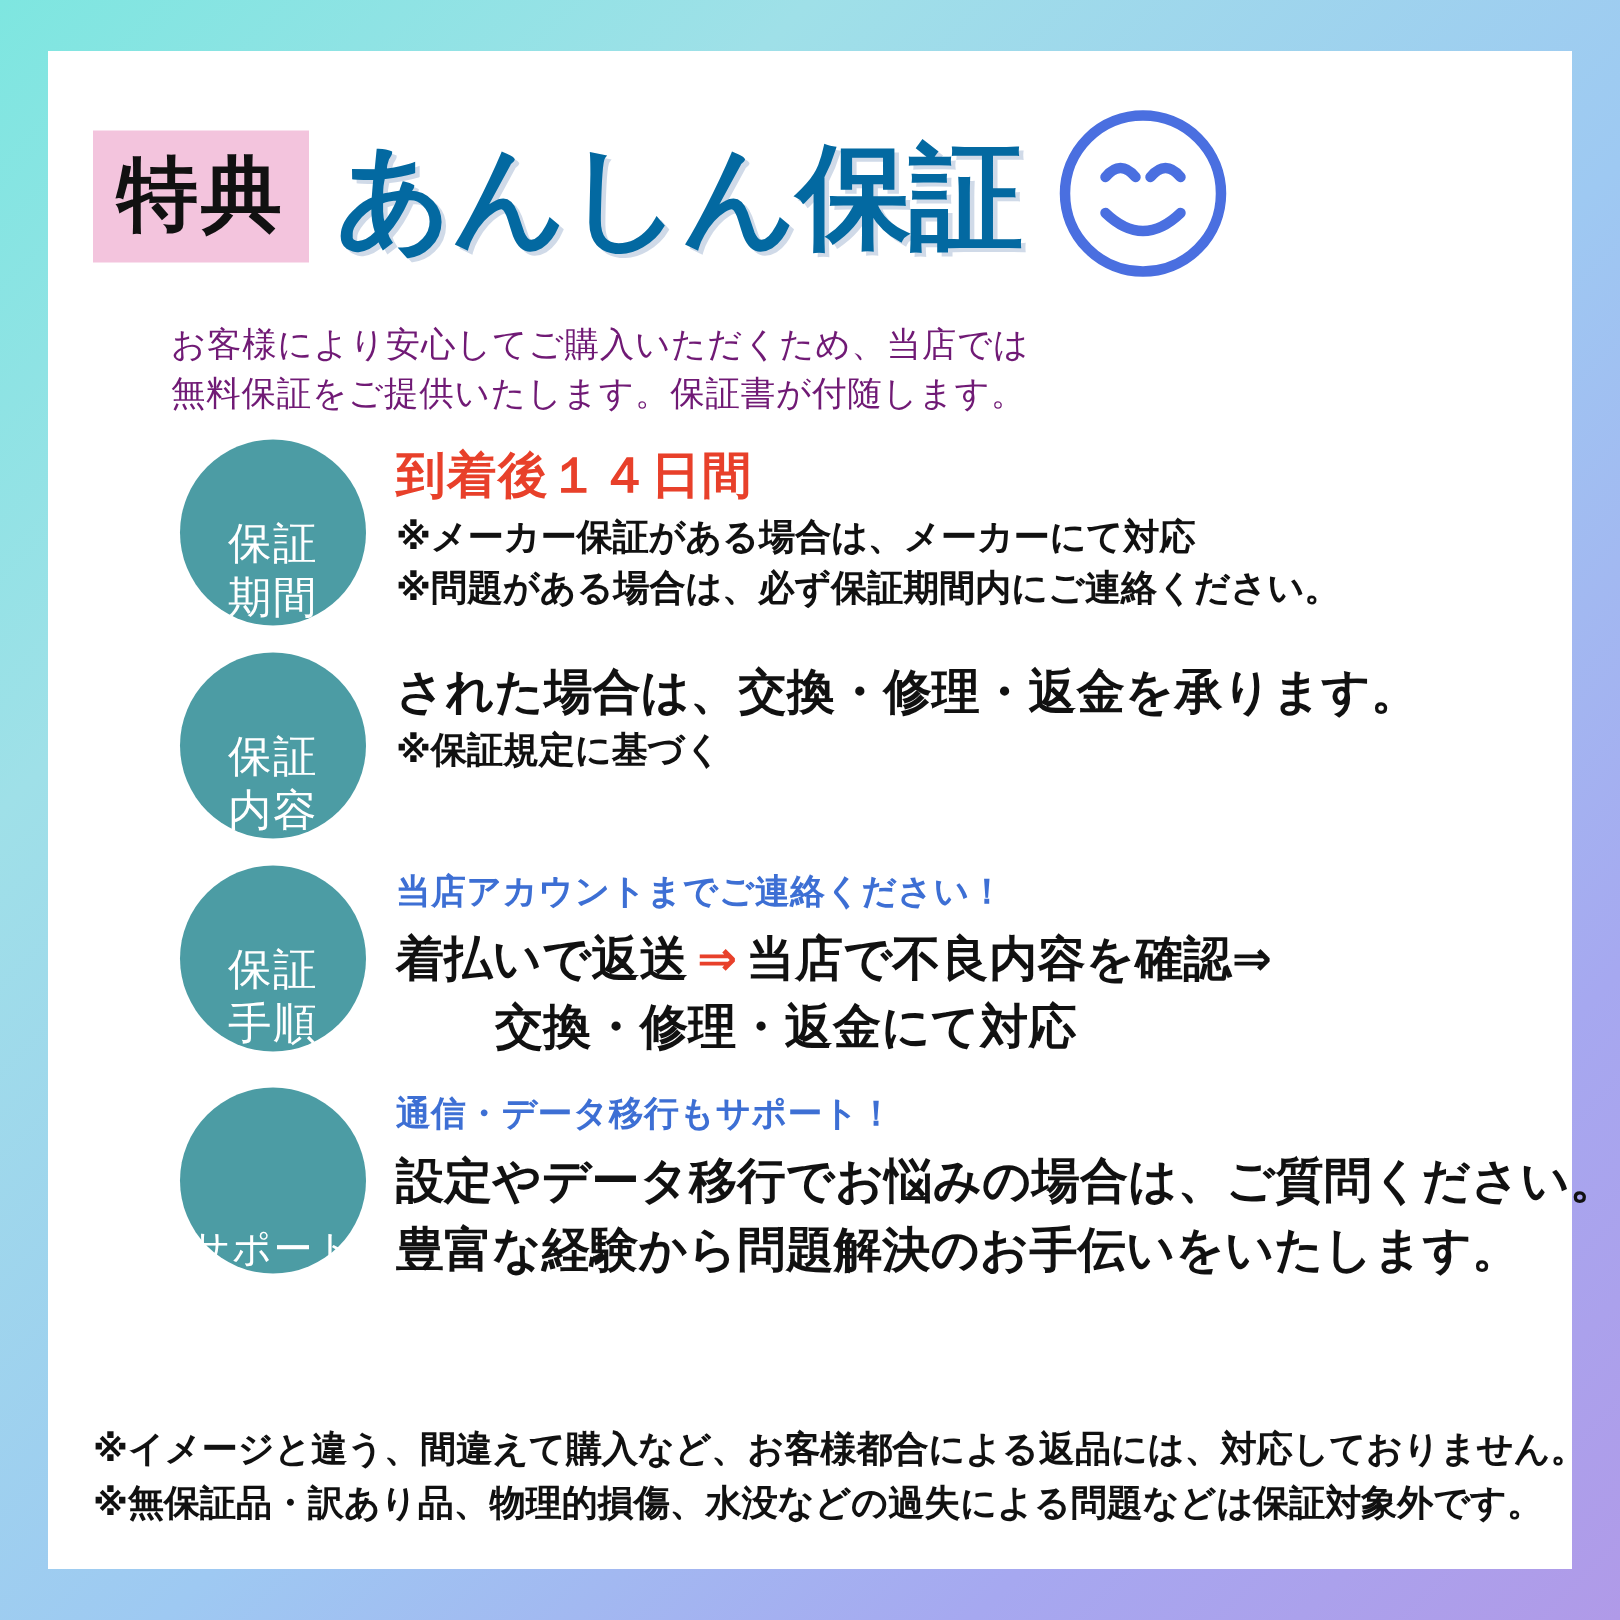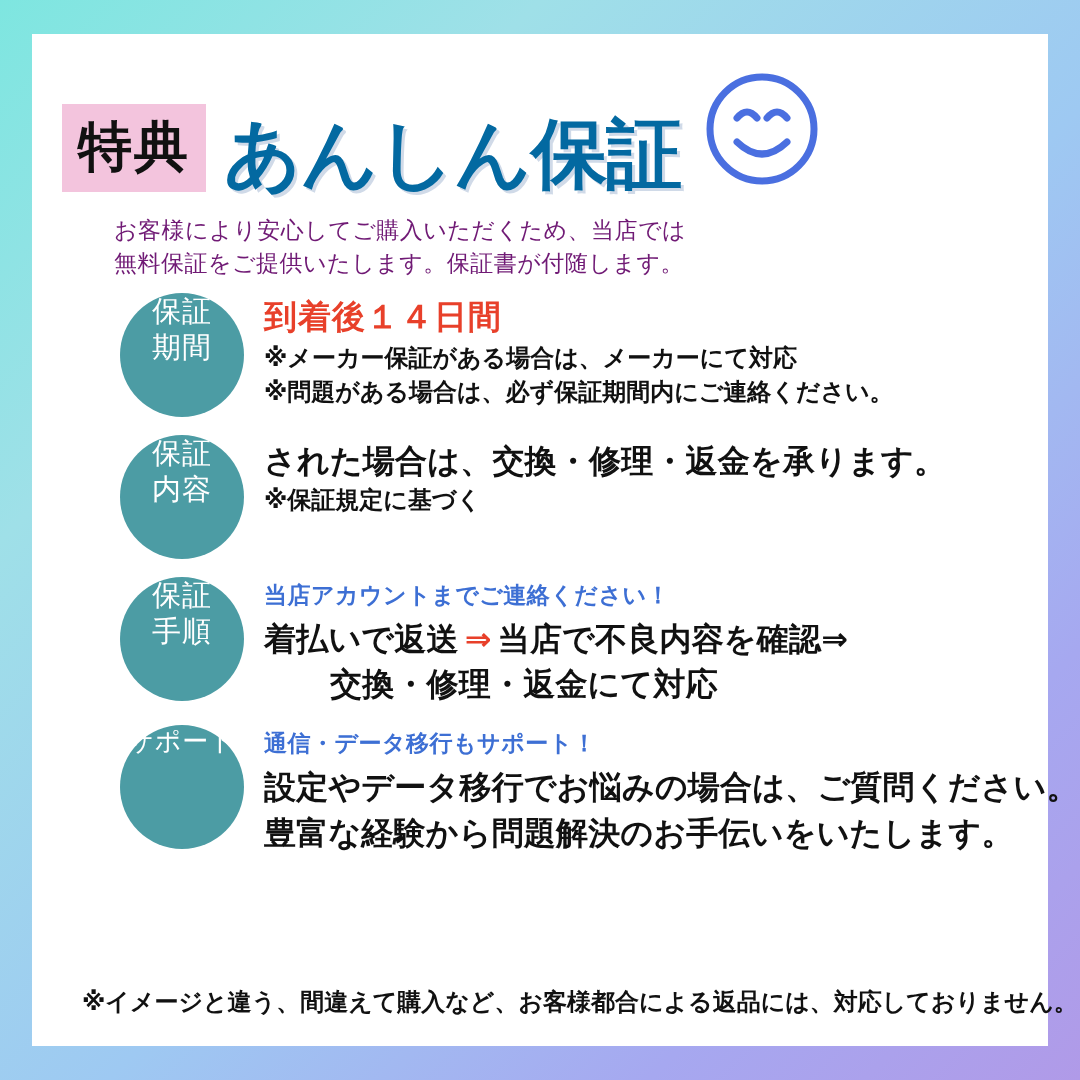--- a/index.html
+++ b/index.html
@@ -27,21 +27,21 @@
     width: 100%;
     height: 100%;
     background: #ffffff;
     box-sizing: border-box;
     padding: 26px 30px 10px 30px;
   }
 
   
   .header {
     display: flex;
-    align-items: flex-end;
+    align-items: center;
     gap: 18px;
     margin-top: 10px;
   }
   .badge-tokuten {
     background: #f3c4dd;
     color: #111111;
     font-weight: 700;
     font-size: 54px;
     letter-spacing: 2px;
     padding: 16px 16px 18px 16px;
@@ -85,21 +85,21 @@
   .circle {
     flex: 0 0 auto;
     width: 124px;
     height: 124px;
     border-radius: 50%;
     background: #4c9ca4;
     color: #ffffff;
     display: flex;
     flex-direction: column;
     align-items: center;
-    justify-content: flex-start;
+    justify-content: flex-end;
     font-size: 29px;
     font-weight: 400;
     line-height: 1.25;
     letter-spacing: 1px;
     margin-left: 58px;
   }
   .circle span { white-space: nowrap; }
   .circle.small span { font-size: 26px; }
 
   .rowbody {
@@ -150,21 +150,20 @@
     left: 30px;
     right: 30px;
     bottom: 26px;
   }
   .footer div {
     color: #111111;
     font-weight: 700;
     font-size: 24px;
     line-height: 1.5;
     white-space: nowrap;
-    margin-left: 20px;
   }
 </style>
 </head>
 <body>
 
 <div class="page">
   <div class="card">
 
     <div class="header">
       <div class="badge-tokuten">特典</div>
@@ -231,16 +230,17 @@
           <div class="lead-blue">通信・データ移行もサポート！</div>
           <div class="body-bold">設定やデータ移行でお悩みの場合は、ご質問ください。</div>
           <div class="body-bold">豊富な経験から問題解決のお手伝いをいたします。</div>
         </div>
       </div>
 
     </div>
 
     <div class="footer">
       <div>※イメージと違う、間違えて購入など、お客様都合による返品には、対応しておりません。</div>
+      <div>※無保証品・訳あり品、物理的損傷、水没などの過失による問題などは保証対象外です。</div>
     </div>
 
   </div>
 </div>
 
 </body></html>

